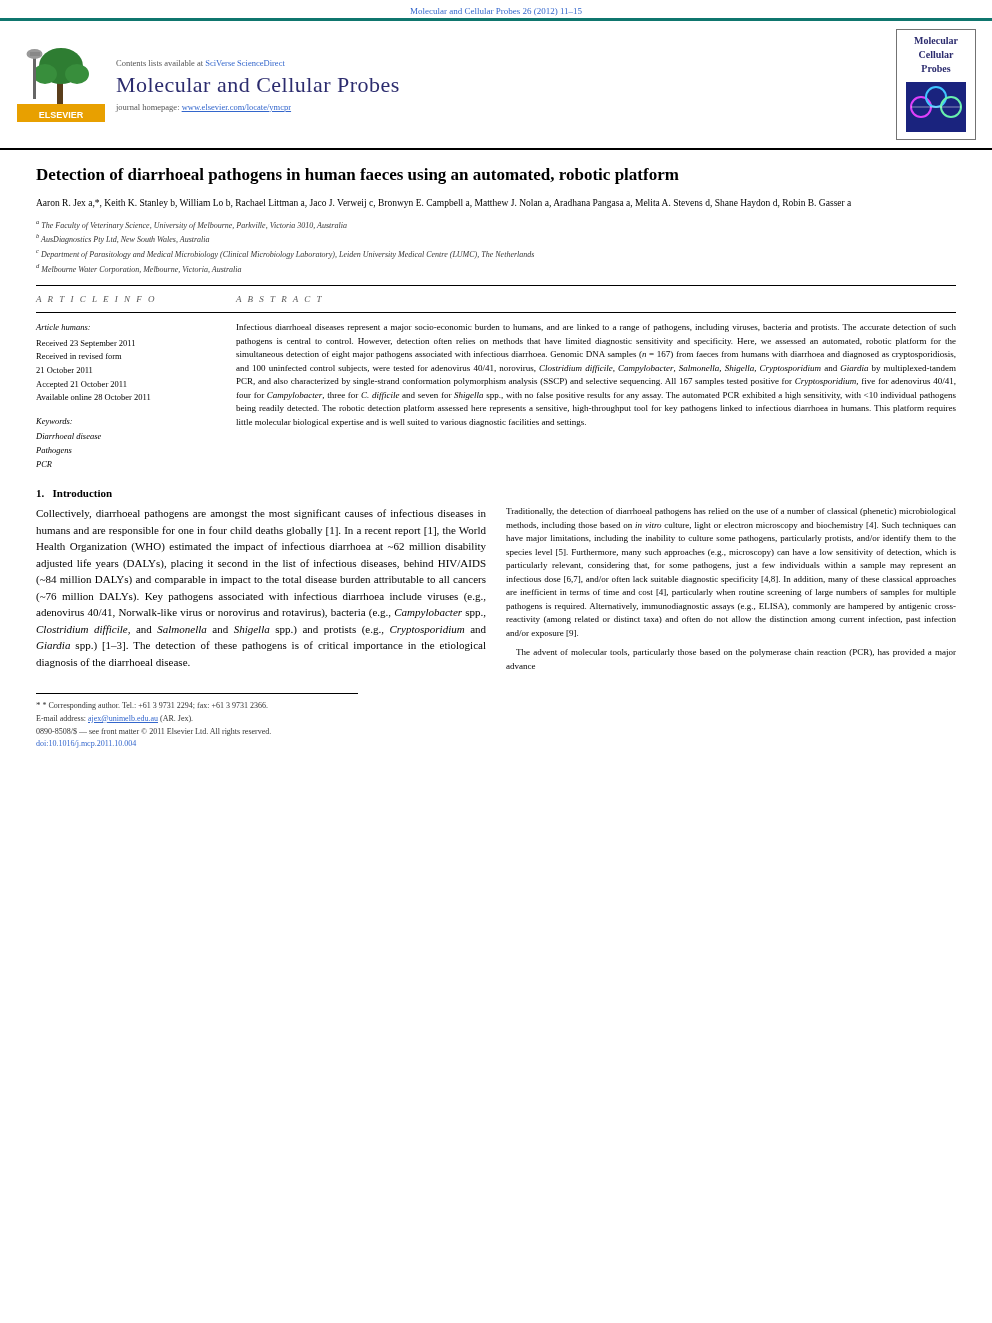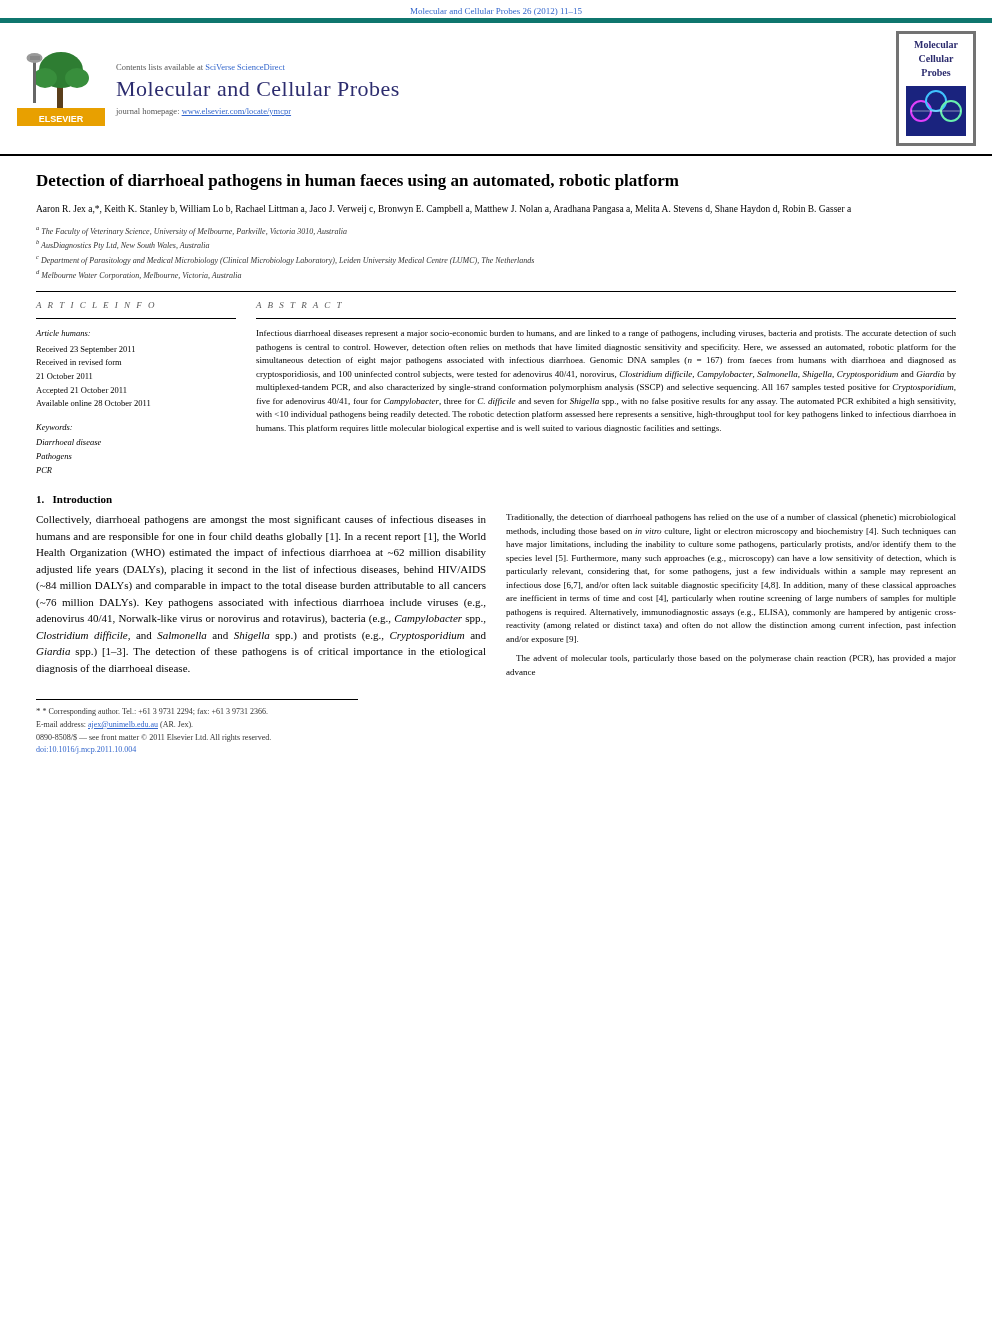--- a/index.html
+++ b/index.html
@@ -14,21 +14,21 @@
       min-height: 1323px;
       background: #fff;
       margin: 0 auto;
       padding: 0;
       position: relative;
     }
     .top-bar {
       background: #fff;
       text-align: center;
       padding: 6px 0 2px 0;
-      border-bottom: 5px solid #0f766e;
+      border-bottom: 3px solid #0f766e;
       font-size: 9px;
       color: #3366cc;
     }
     .journal-header {
       display: flex;
       align-items: center;
       padding: 8px 16px;
       border-bottom: 2px solid #000;
       gap: 10px;
     }
@@ -58,21 +58,21 @@
     .header-center .journal-homepage {
       font-size: 8.5px;
       color: #555;
     }
     .header-logo-right {
       width: 80px;
       flex-shrink: 0;
       text-align: center;
     }
     .journal-logo-box {
-      border: 3px solid #737373;
+      border: 1px solid #737373;
       padding: 4px;
       font-size: 8px;
       text-align: center;
       line-height: 1.4;
     }
     .journal-logo-box .logo-title {
       font-size: 10px;
       font-weight: bold;
       color: #2c2c6e;
     }
@@ -107,21 +107,20 @@
     .affiliations sup { font-size: 6.5px; }
 
     .divider {
       border: none;
       border-top: 1px solid #000;
       margin: 8px 0;
     }
 
     .two-col {
       display: flex;
-      gap: 20px;
       margin-top: 8px;
       justify-content: flex-end;
     }
     .col-left {
       width: 200px;
       flex-shrink: 0;
     }
     .col-right {
       flex: 1;
     }

